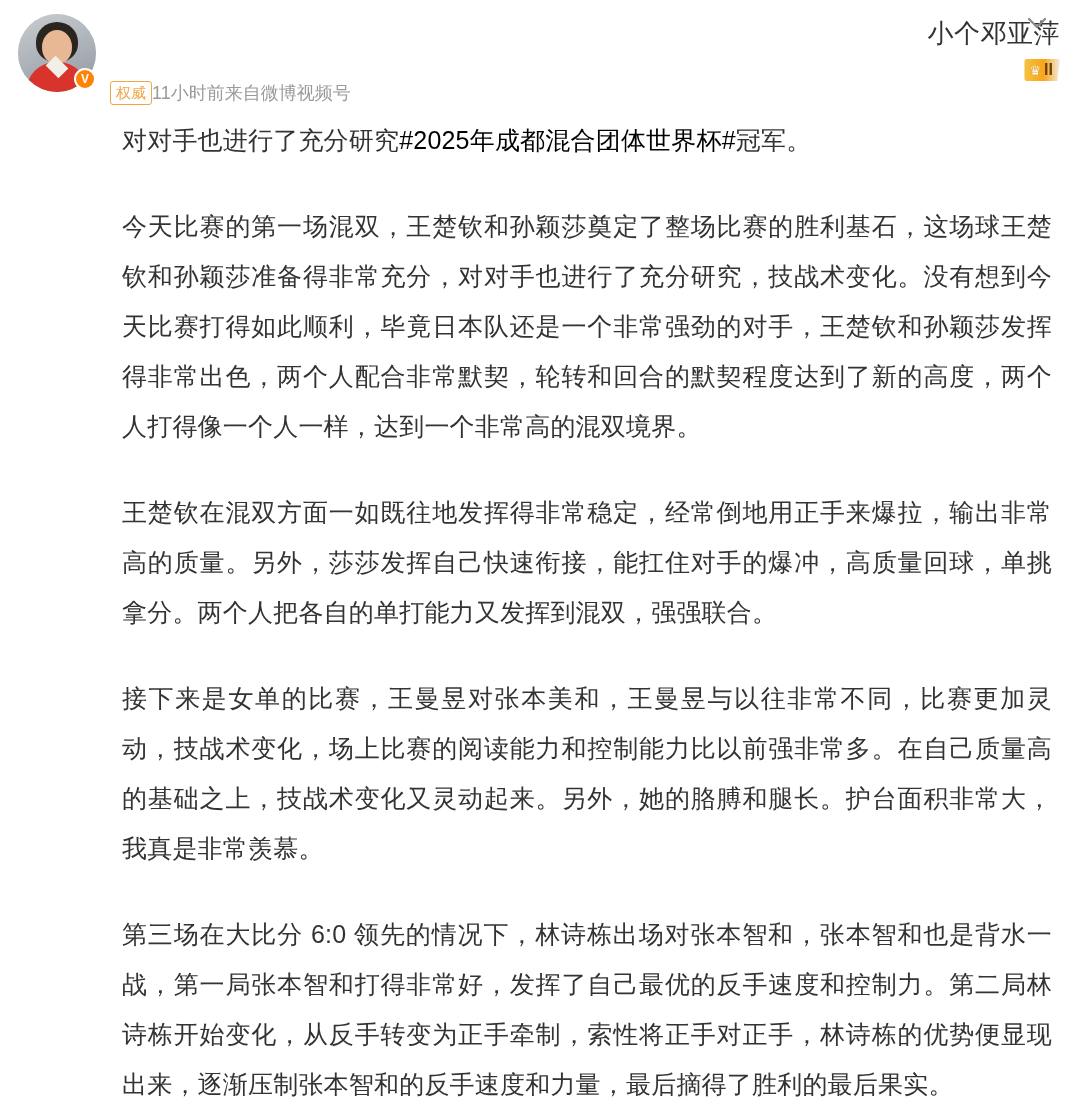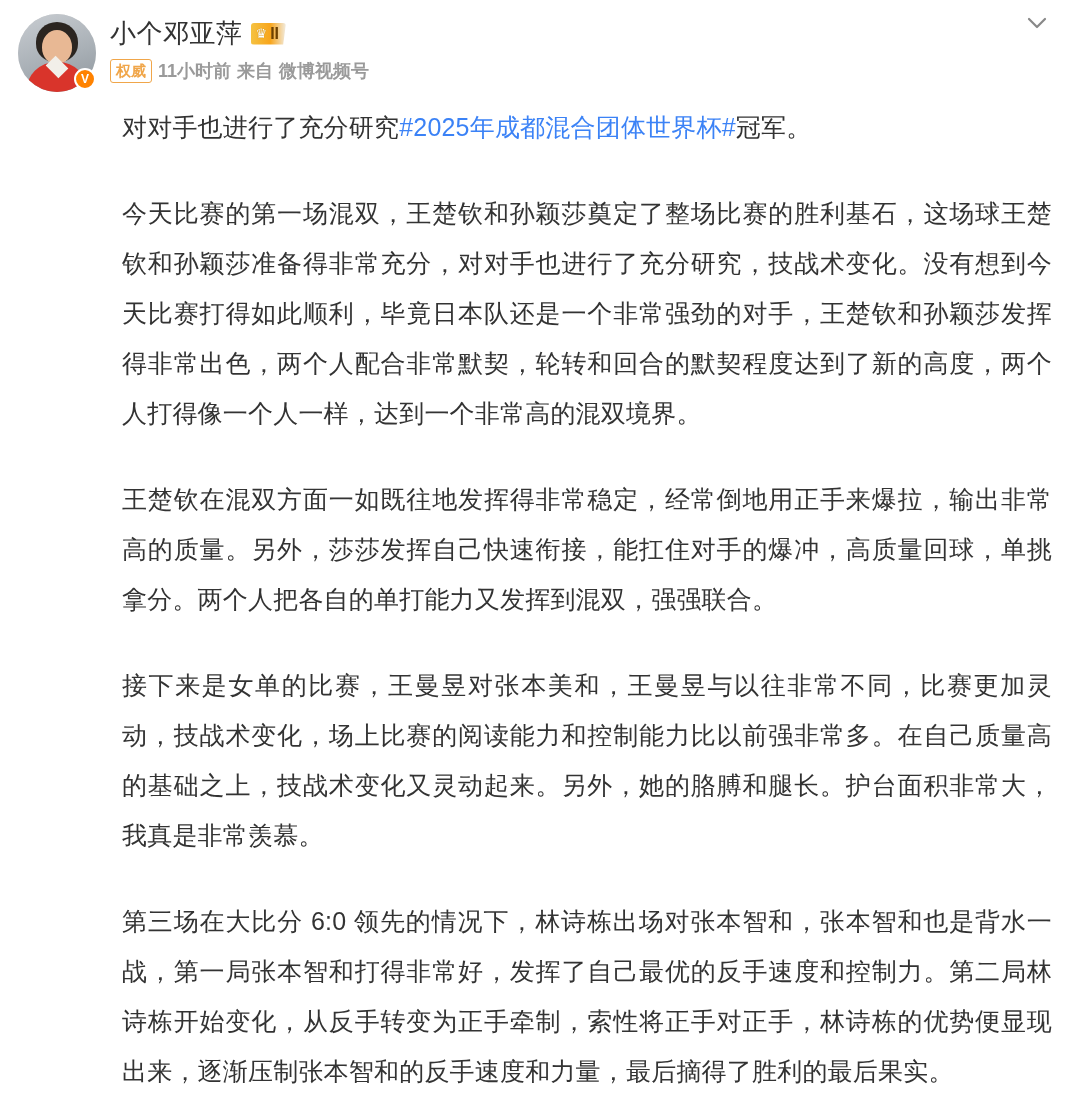--- a/index.html
+++ b/index.html
@@ -88,22 +88,23 @@
     font-weight: bold;
   }
   .head-right {
     margin-left: 14px;
     padding-top: 4px;
     flex: 1 1 auto;
     min-width: 0;
   }
   .nameline {
     display: flex;
-    align-items: center;
+    align-items: flex-end;
     gap: 8px;
+    flex-direction: column;
   }
   .username {
     font-size: 26px;
     color: #333;
     font-weight: 500;
     letter-spacing: 0.5px;
   }
   .vip-badge {
     display: inline-flex;
     align-items: center;
@@ -114,27 +115,25 @@
     height: 22px;
     color: #7a4a00;
     font-size: 13px;
     font-weight: bold;
     position: relative;
     clip-path: polygon(0 0, 100% 0, 92% 100%, 0 100%);
   }
   .vip-badge .crown { font-size: 13px; color:#fff; text-shadow:0 0 1px #b07a00;}
   .vip-badge .lvl { color:#6d4000; font-size:16px; }
   .metaline {
-    margin-top: 8px;
     display: flex;
     align-items: center;
-    gap: 6px;
+    gap: 0;
     font-size: 18px;
     color: #9a9a9a;
-    font-weight: bold;
   }
   .auth-tag {
     border: 1px solid #f0a64a;
     color: #f0a64a;
     border-radius: 3px;
     font-size: 15px;
     padding: 1px 5px;
     line-height: 20px;
   }
   .meta-from { color:#9a9a9a; }
@@ -153,21 +152,21 @@
     line-height: 50px;
     color: #333;
     letter-spacing: 0.2px;
     font-family: "Liberation Sans", "DejaVu Sans", sans-serif;
   }
   .content p {
     margin: 0 0 36px 0;
     text-align: justify;
   }
   .content p:last-child { margin-bottom: 0; }
-  .topic { color: #3b82f6; }
+  .topic { color: #000000; }
 </style>
 </head>
 <body>
 
 <div class="post">
 
   <div class="header">
 
     <div class="avatar-wrap">
       <div class="avatar">

